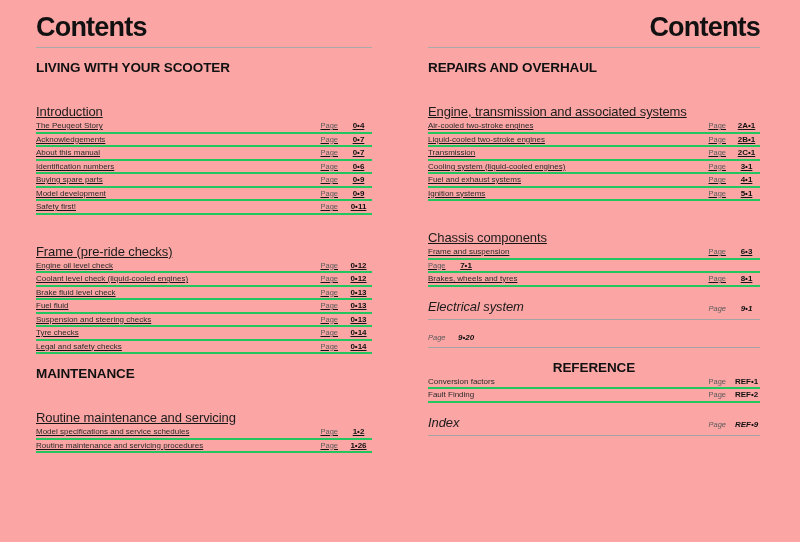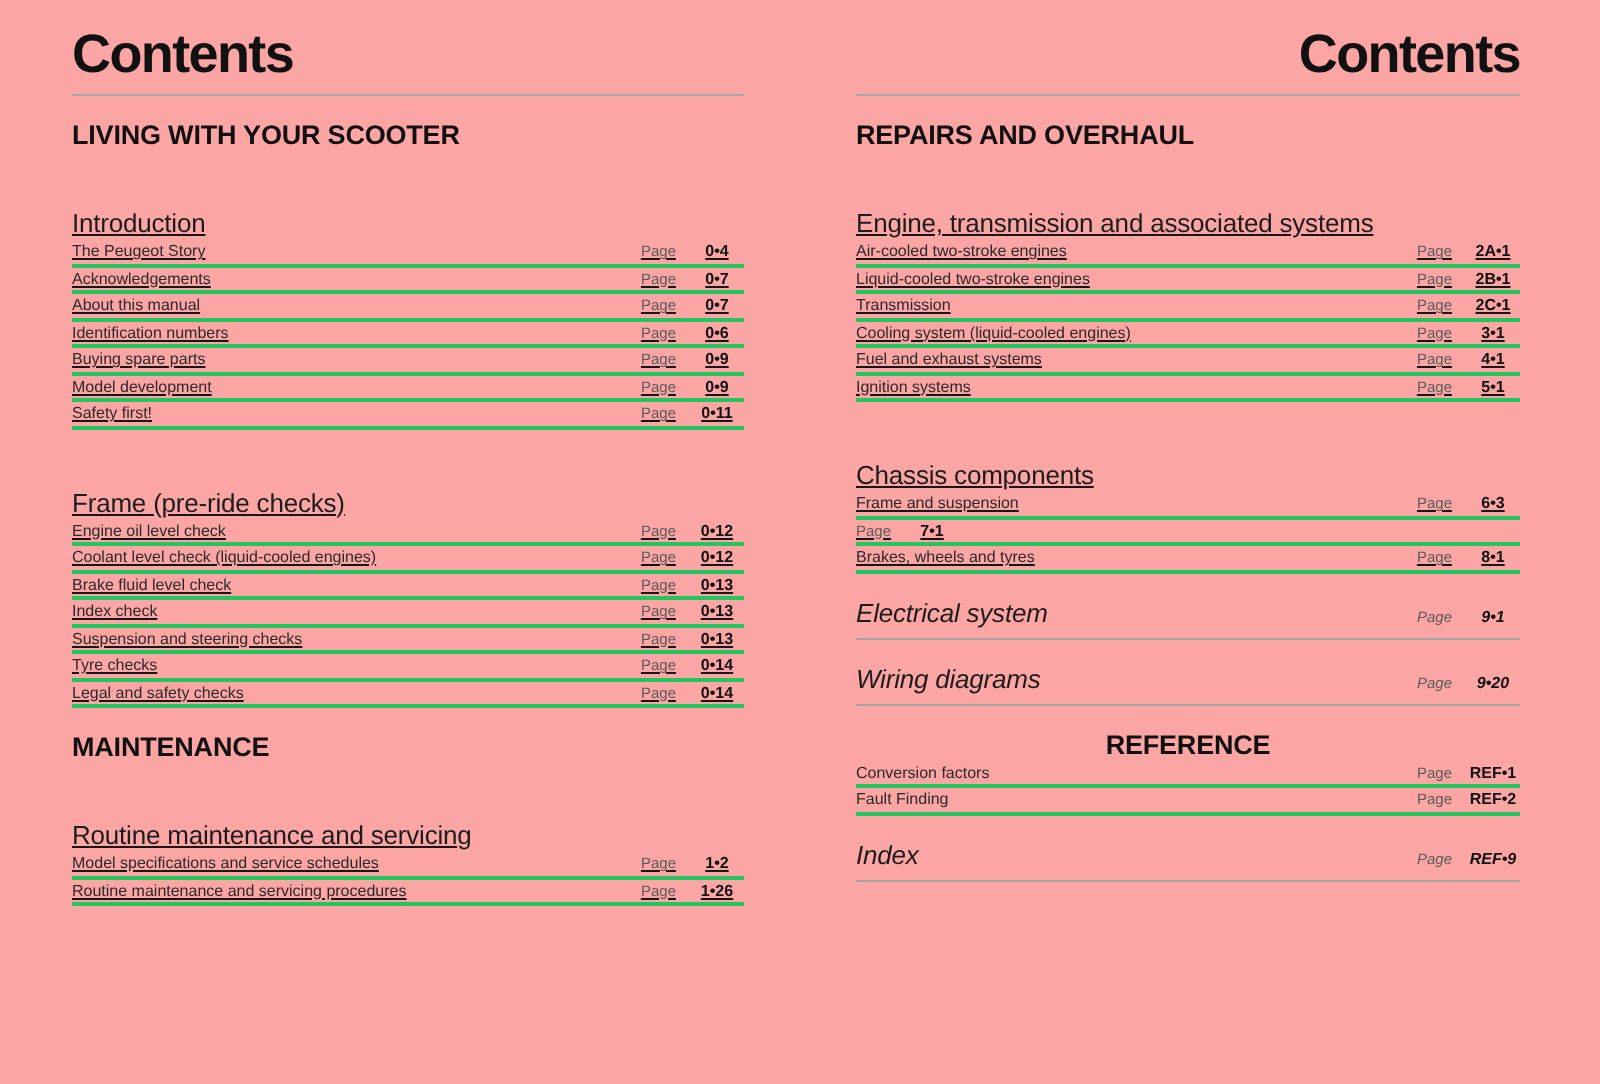--- a/index.html
+++ b/index.html
@@ -166,21 +166,21 @@
             <span class="row-label">Coolant level check (liquid-cooled engines)</span>
             <span class="page-word">Page</span>
             <span class="page-num">0•12</span>
           </div>
           <div class="row">
             <span class="row-label">Brake fluid level check</span>
             <span class="page-word">Page</span>
             <span class="page-num">0•13</span>
           </div>
           <div class="row">
-            <span class="row-label">Index check</span>
+            <span class="row-label">Fuel fluid</span>
             <span class="page-word">Page</span>
             <span class="page-num">0•13</span>
           </div>
           <div class="row">
             <span class="row-label">Suspension and steering checks</span>
             <span class="page-word">Page</span>
             <span class="page-num">0•13</span>
           </div>
           <div class="row">
             <span class="row-label">Tyre checks</span>
@@ -263,21 +263,20 @@
             <span class="page-word">Page</span>
             <span class="page-num">8•1</span>
           </div>
         </div>
         <div class="inline-section">
           <span class="inline-heading">Electrical system</span>
           <span class="page-word">Page</span>
           <span class="page-num">9•1</span>
         </div>
         <div class="inline-section">
-          <span class="inline-heading">Wiring diagrams</span>
           <span class="page-word">Page</span>
           <span class="page-num">9•20</span>
         </div>
         <div class="part-heading with-rows">REFERENCE</div>
         <div class="row">
           <span class="row-label">Conversion factors</span>
           <span class="page-word">Page</span>
           <span class="page-num">REF•1</span>
         </div>
         <div class="row">

